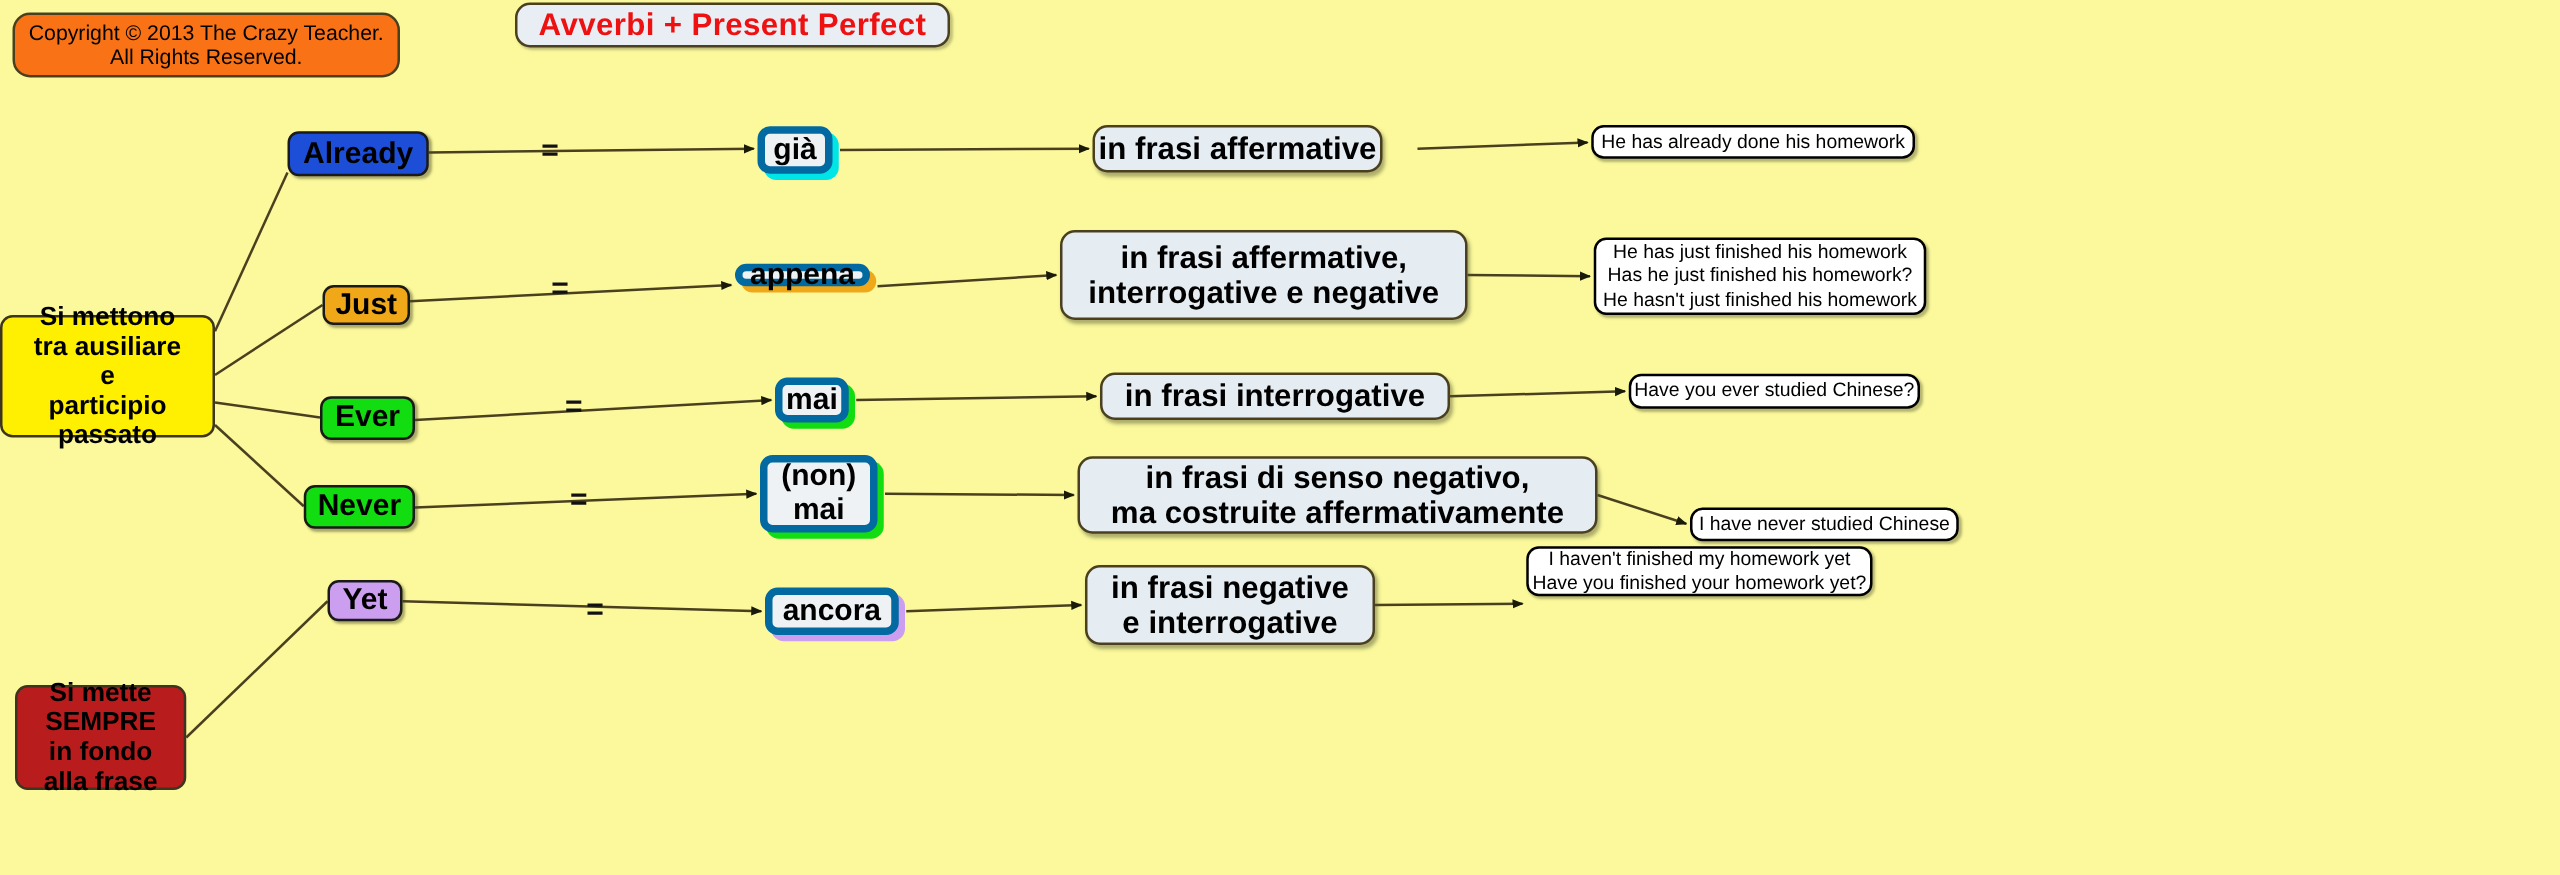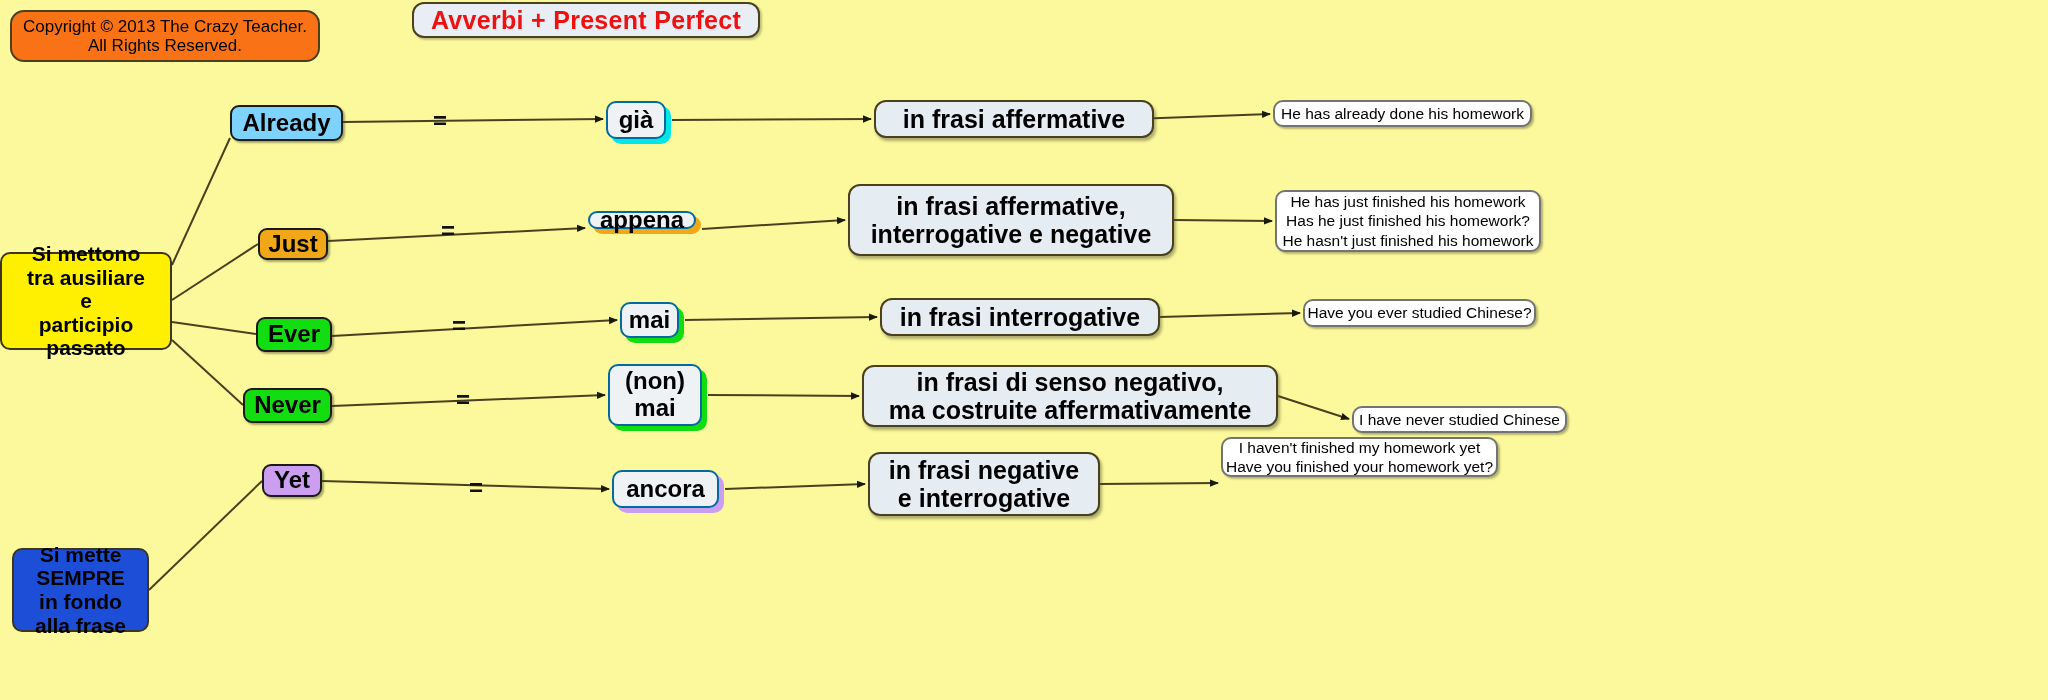--- a/index.html
+++ b/index.html
@@ -71,49 +71,49 @@
     border: 2px solid #3d3520;
     border-radius: 10px;
     font-size: 21px;
     font-weight: bold;
     flex-direction: column;
     padding: 2px 3px;
   }
   .root-pink {
     left: 12px; top: 548px;
     width: 137px; height: 84px;
-    background: #1d4ed8;
+    background: #b91c1c;
     border: 2px solid #3d3520;
     border-radius: 10px;
     font-size: 21px;
     font-weight: bold;
     flex-direction: column;
     padding: 2px 3px;
   }
   .root-yellow span, .root-pink span { display:block; }
 
   
   .chip {
     font-size: 24px;
     font-weight: bold;
     border: 2px solid #1a1a1a;
     border-radius: 9px;
     box-shadow: 2px 2px 2px rgba(70,70,40,.45);
     padding: 0 6px;
   }
-  .chip-already { left: 230px; top: 105px; width: 113px; height: 36px; background: #7dd3fc; }
+  .chip-already { left: 230px; top: 105px; width: 113px; height: 36px; background: #1d4ed8; }
   .chip-just    { left: 258px; top: 228px; width: 70px;  height: 32px; background: #f0a818; }
   .chip-ever    { left: 256px; top: 317px; width: 76px;  height: 35px; background: #11dd11; }
   .chip-never   { left: 243px; top: 388px; width: 89px;  height: 35px; background: #11dd11; }
   .chip-yet     { left: 262px; top: 464px; width: 60px;  height: 33px; background: #cb9ef0; }
 
   
   .word {
     background: #eef2f5;
-    border: 2px solid #0369a1;
+    border: 6px solid #0369a1;
     border-radius: 10px;
     font-size: 24px;
     font-weight: bold;
     padding: 0 8px;
   }
   .word-gia    { left: 606px; top: 101px; width: 60px;  height: 38px; box-shadow: 5px 5px 0 #00e5e5; }
   .word-appena { left: 588px; top: 211px; width: 108px; height: 18px; box-shadow: 5px 5px 0 #f0a818; }
   .word-mai    { left: 620px; top: 302px; width: 59px;  height: 36px; box-shadow: 5px 5px 0 #11dd11; }
   .word-nonmai { left: 608px; top: 364px; width: 94px;  height: 62px; flex-direction: column; box-shadow: 5px 5px 0 #11dd11; }
   .word-ancora { left: 612px; top: 470px; width: 107px; height: 38px; box-shadow: 5px 5px 0 #cb9ef0; }
@@ -123,30 +123,30 @@
     background: #e6edf2;
     border: 2px solid #4a4020;
     border-radius: 12px;
     font-size: 25px;
     font-weight: bold;
     flex-direction: column;
     padding: 0 8px;
     box-shadow: 2px 3px 3px rgba(80,80,50,.45);
   }
   .usage span { display:block; white-space: nowrap; }
-  .usage-1 { left: 874px;  top: 100px; width: 280px; height: 38px; }
+  .usage-1 { left: 874px;  top: 100px; width: 232px; height: 38px; }
   .usage-2 { left: 848px;  top: 184px; width: 326px; height: 72px; }
   .usage-3 { left: 880px;  top: 298px; width: 280px; height: 38px; }
   .usage-4 { left: 862px;  top: 365px; width: 416px; height: 62px; }
   .usage-5 { left: 868px;  top: 452px; width: 232px; height: 64px; }
 
   
   .example {
     background: #ffffff;
-    border: 2px solid #737373;
+    border: 2px solid #000000;
     border-radius: 10px;
     font-size: 15.5px;
     font-weight: 400;
     flex-direction: column;
     padding: 1px 24px;
     box-shadow: 2px 2px 2px rgba(80,80,50,.4);
     line-height: 1.25;
   }
   .example span { display:block; white-space: nowrap; }
   .ex-1 { left: 1273px; top: 100px; width: 259px; height: 27px; }

